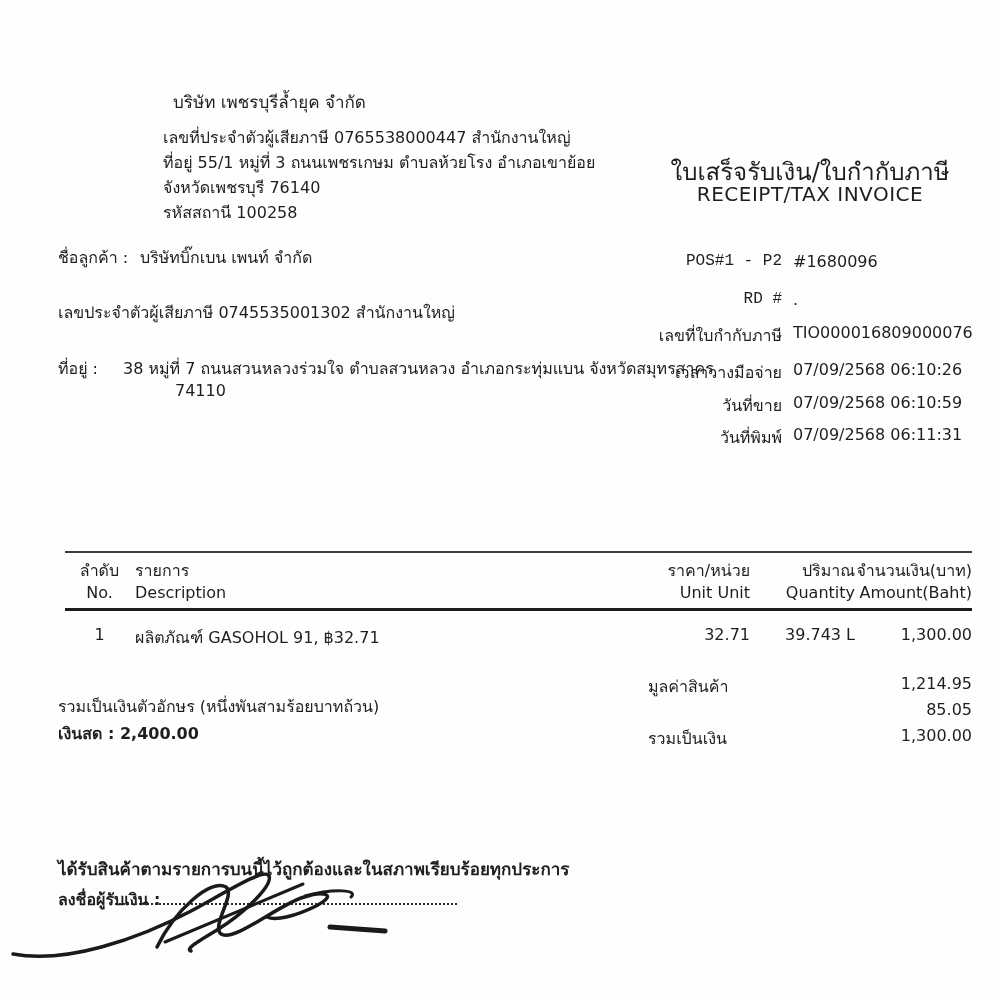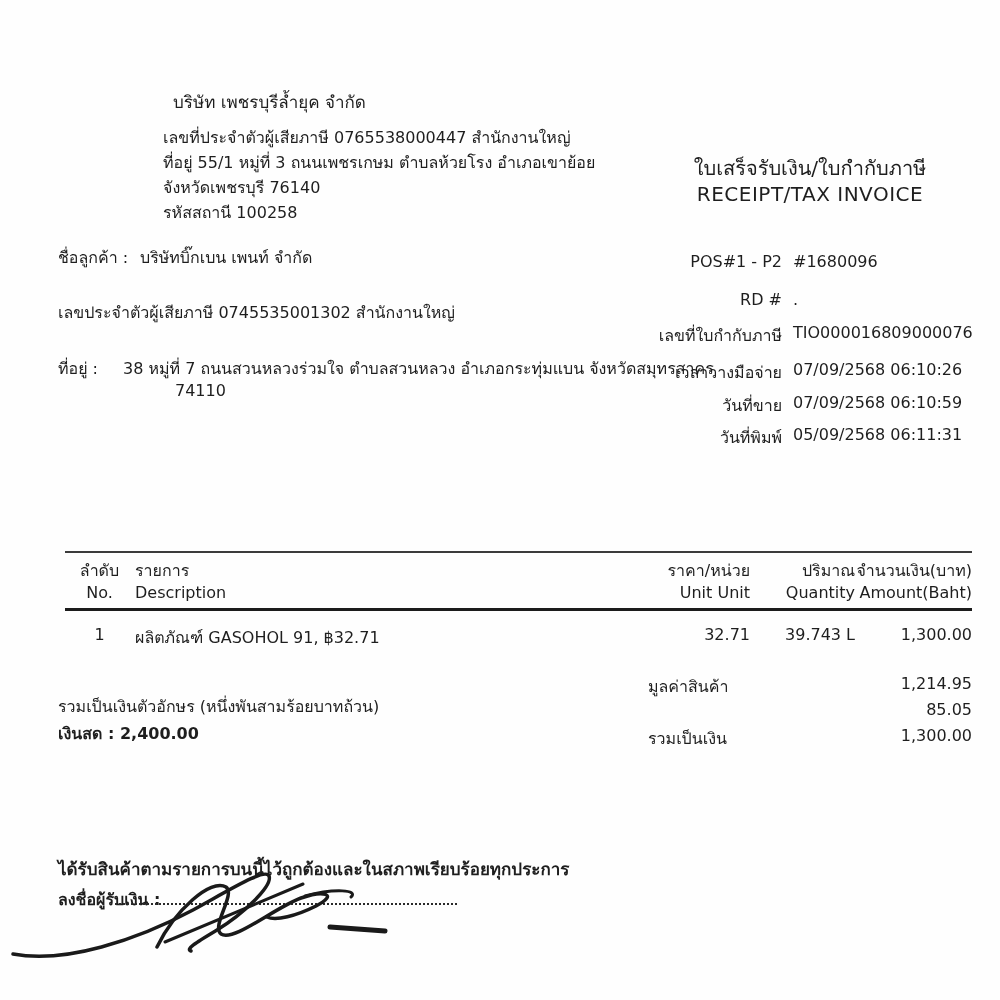--- a/index.html
+++ b/index.html
@@ -16,33 +16,33 @@
   .th16 { font-size: 16px; }
 
   
   .seller-company { top: 88px; left: 173px; font-size: 17px; }
   .seller-line1 { top: 125px; left: 163px; }
   .seller-line2 { top: 150px; left: 163px; }
   .seller-line3 { top: 175px; left: 163px; }
   .seller-line4 { top: 200px; left: 163px; }
 
   
-  .title-th { top: 152px; left: 650px; width: 320px; text-align: center; font-size: 20px; }
+  .title-th { top: 152px; left: 650px; width: 320px; text-align: center; font-size: 24px; }
   .title-en { top: 182px; left: 650px; width: 320px; text-align: center; font-size: 20px; letter-spacing: 0.5px; }
 
   
   .cust-name-label { top: 245px; left: 58px; }
   .cust-name { top: 245px; left: 140px; }
   .cust-taxid { top: 300px; left: 58px; }
   .cust-addr-label { top: 356px; left: 58px; }
   .cust-addr1 { top: 356px; left: 123px; }
   .cust-addr2 { top: 381px; left: 175px; }
 
   
-  .meta-label { right: 218px; text-align: right; }
+  .meta-label { right: 218px; text-align: right; font-family: Liberation Mono, monospace; }
   .meta-value { left: 793px; }
   .meta-r1 { top: 252px; }
   .meta-r2 { top: 290px; }
   .meta-r3 { top: 323px; }
   .meta-r4 { top: 360px; }
   .meta-r5 { top: 393px; }
   .meta-r6 { top: 425px; }
 
   
   .rule-top { top: 551px; left: 65px; width: 907px; height: 2px; background: #3c3c3c; }
@@ -102,21 +102,21 @@
   <div class="abs th16 meta-label meta-r3">เลขที่ใบกำกับภาษี</div>
   <div class="abs th16 meta-value meta-r3">TIO000016809000076</div>
 
   <div class="abs th16 meta-label meta-r4">เวลาวางมือจ่าย</div>
   <div class="abs th16 meta-value meta-r4">07/09/2568 06:10:26</div>
 
   <div class="abs th16 meta-label meta-r5">วันที่ขาย</div>
   <div class="abs th16 meta-value meta-r5">07/09/2568 06:10:59</div>
 
   <div class="abs th16 meta-label meta-r6">วันที่พิมพ์</div>
-  <div class="abs th16 meta-value meta-r6">05/09/2568 06:11:31</div>
+  <div class="abs th16 meta-value meta-r6">07/09/2568 06:11:31</div>
 
   <div class="abs rule-top"></div>
 
   <div class="abs th16 hdr-th col-no">ลำดับ</div>
   <div class="abs th16 hdr-en col-no">No.</div>
   <div class="abs th16 hdr-th col-desc">รายการ</div>
   <div class="abs th16 hdr-en col-desc">Description</div>
   <div class="abs th16 hdr-th col-price">ราคา/หน่วย</div>
   <div class="abs th16 hdr-en col-price">Unit Unit</div>
   <div class="abs th16 hdr-th col-qty">ปริมาณ</div>

